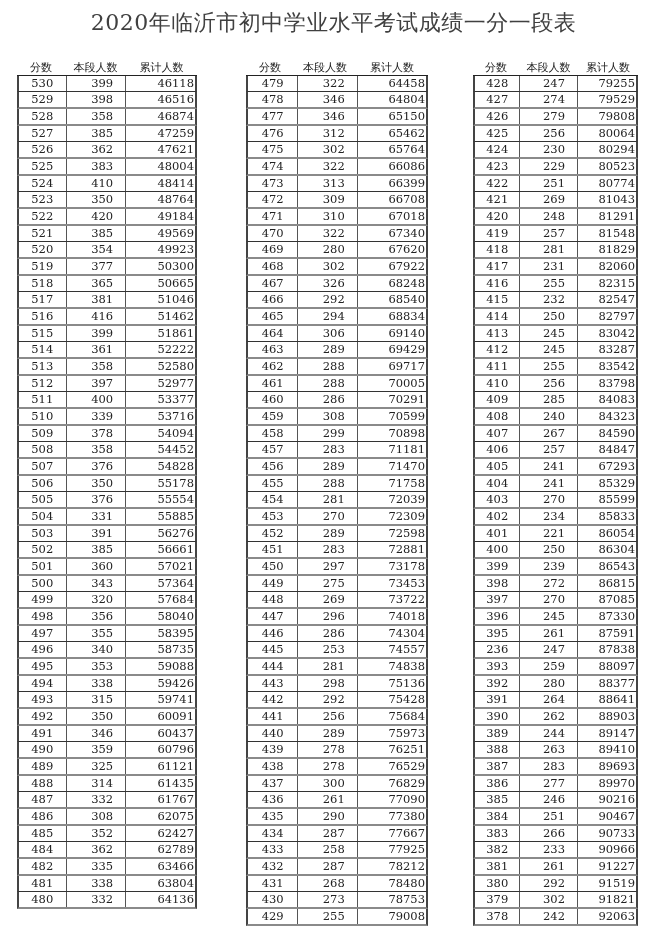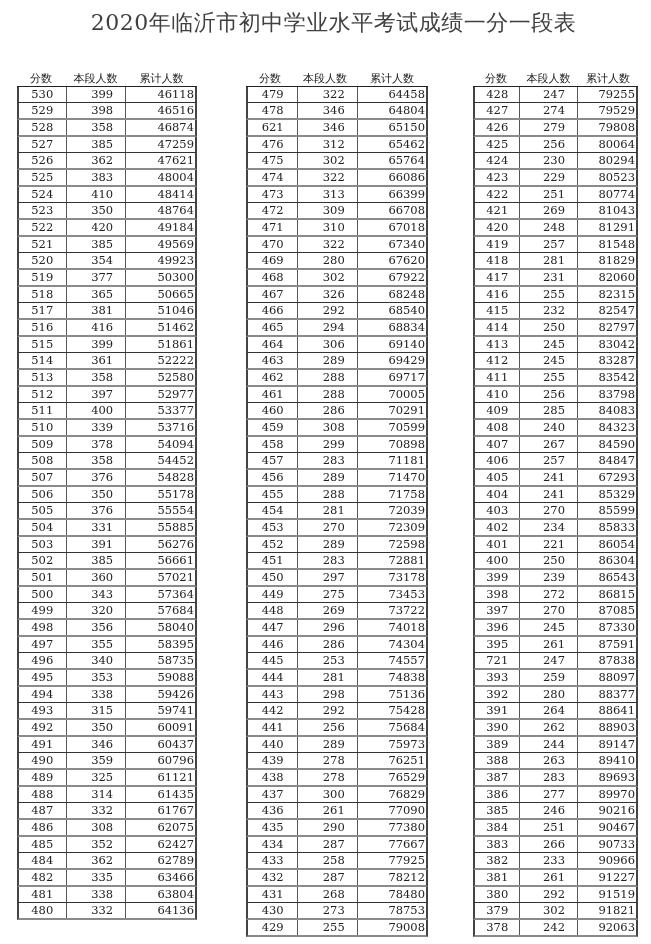--- a/index.html
+++ b/index.html
@@ -1,18 +1,18 @@
 <!DOCTYPE html>
 <html><head>
 <meta charset="utf-8">
 <style>
   html, body { margin: 0; padding: 0; background: #ffffff; }
   body { width: 651px; height: 944px; position: relative; overflow: hidden; font-family: "DejaVu Serif", "Liberation Serif", serif; color: #222; }
   .title { position: absolute; top: 8px; left: 8px; width: 651px; text-align: center; font-size: 22px; letter-spacing: 0.5px; color: #404040; font-family: "DejaVu Serif", serif; }
-  .tbl { position: absolute; top: 71px; }
+  .tbl { position: absolute; top: 60px; }
   .tbl.t1 { left: 17px; width: 180px; }
   .tbl.t2 { left: 246px; width: 182px; }
   .tbl.t3 { left: 473px; width: 165px; }
   .hdr { display: flex; height: 15px; font-size: 11px; line-height: 15px; border-bottom: 1.5px solid #222; color: #222; }
   .hdr span { text-align: center; }
   .row { display: flex; height: 15px; line-height: 15px; font-size: 11.5px; border-left: 2px solid #444; border-right: 2px solid #444; border-bottom: 2px solid #8a8a8a; background: #fff; }
   .row:nth-child(3n+1) { border-bottom-color: #333; border-bottom-width: 1.5px; }
   .row .c1 { text-align: center; border-right: 1px solid #555; }
   .row .c2 { text-align: right; padding-right: 12px; box-sizing: border-box; border-right: 1px solid #555; }
   .row .c3 { text-align: right; padding-right: 1px; box-sizing: border-box; }
@@ -299,21 +299,21 @@
         <span class="c1">479</span>
         <span class="c2">322</span>
         <span class="c3">64458</span>
       </div>
       <div class="row">
         <span class="c1">478</span>
         <span class="c2">346</span>
         <span class="c3">64804</span>
       </div>
       <div class="row">
-        <span class="c1">621</span>
+        <span class="c1">477</span>
         <span class="c2">346</span>
         <span class="c3">65150</span>
       </div>
       <div class="row">
         <span class="c1">476</span>
         <span class="c2">312</span>
         <span class="c3">65462</span>
       </div>
       <div class="row">
         <span class="c1">475</span>
@@ -724,21 +724,21 @@
         <span class="c1">396</span>
         <span class="c2">245</span>
         <span class="c3">87330</span>
       </div>
       <div class="row">
         <span class="c1">395</span>
         <span class="c2">261</span>
         <span class="c3">87591</span>
       </div>
       <div class="row">
-        <span class="c1">721</span>
+        <span class="c1">236</span>
         <span class="c2">247</span>
         <span class="c3">87838</span>
       </div>
       <div class="row">
         <span class="c1">393</span>
         <span class="c2">259</span>
         <span class="c3">88097</span>
       </div>
       <div class="row">
         <span class="c1">392</span>

